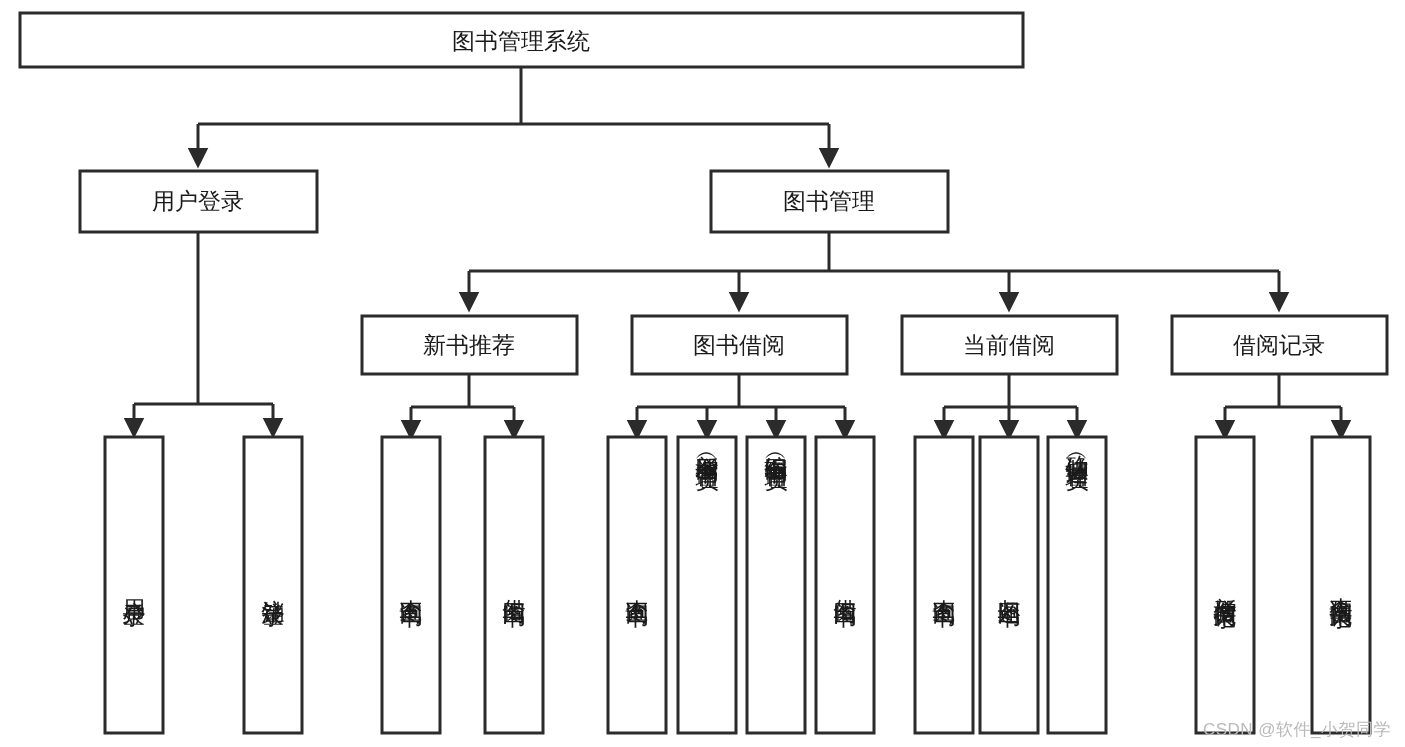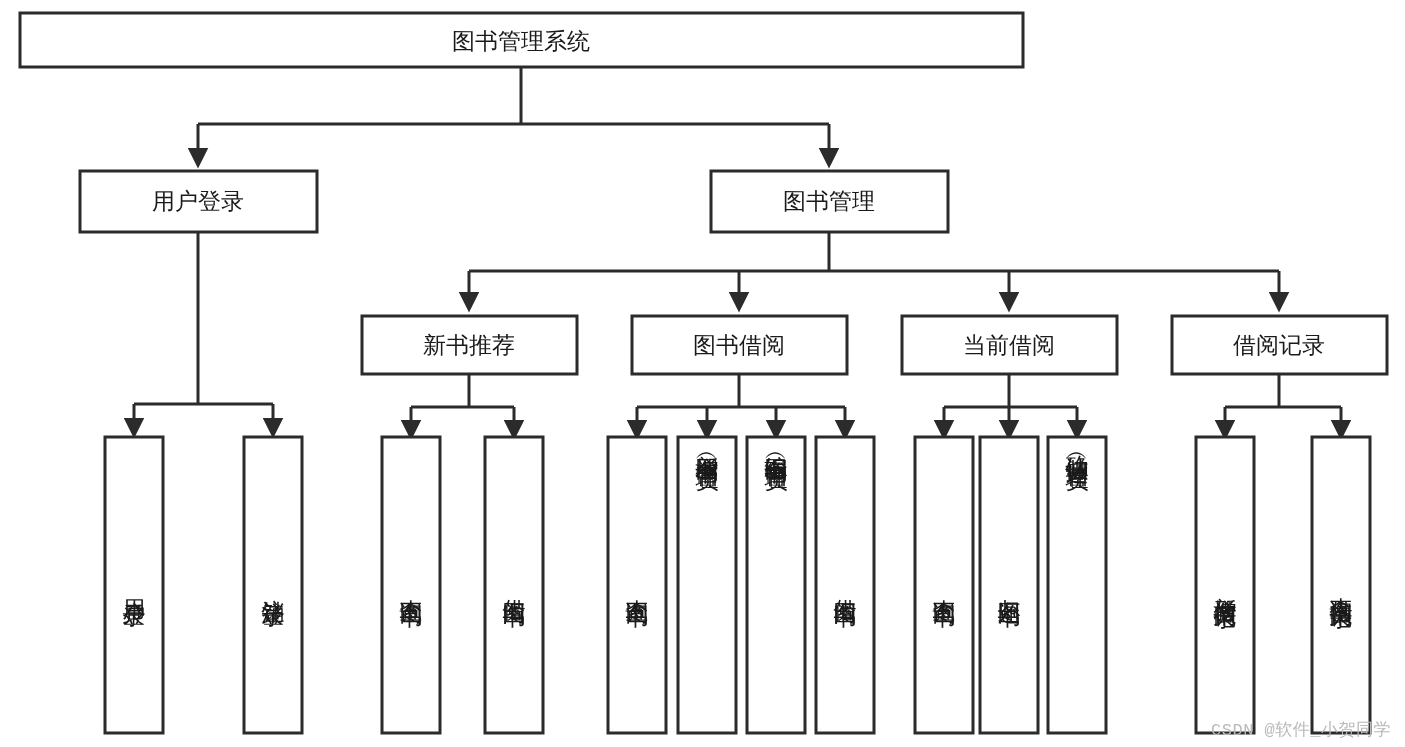--- a/index.html
+++ b/index.html
@@ -69,21 +69,21 @@
     line-height: 1.18;
     color: #1a1a1a;
     letter-spacing: 2px;
     white-space: nowrap;
     text-align: center;
   }
   .watermark {
     position: absolute;
     right: 14px;
     bottom: 6px;
-    font-family: Liberation Mono, monospace;
+    font-family: Liberation Sans, sans-serif;
     font-size: 17px;
     color: #b9b9b9;
     letter-spacing: 0.5px;
     white-space: nowrap;
     pointer-events: none;
   }
 </style>
 </head>
 <body>
 

